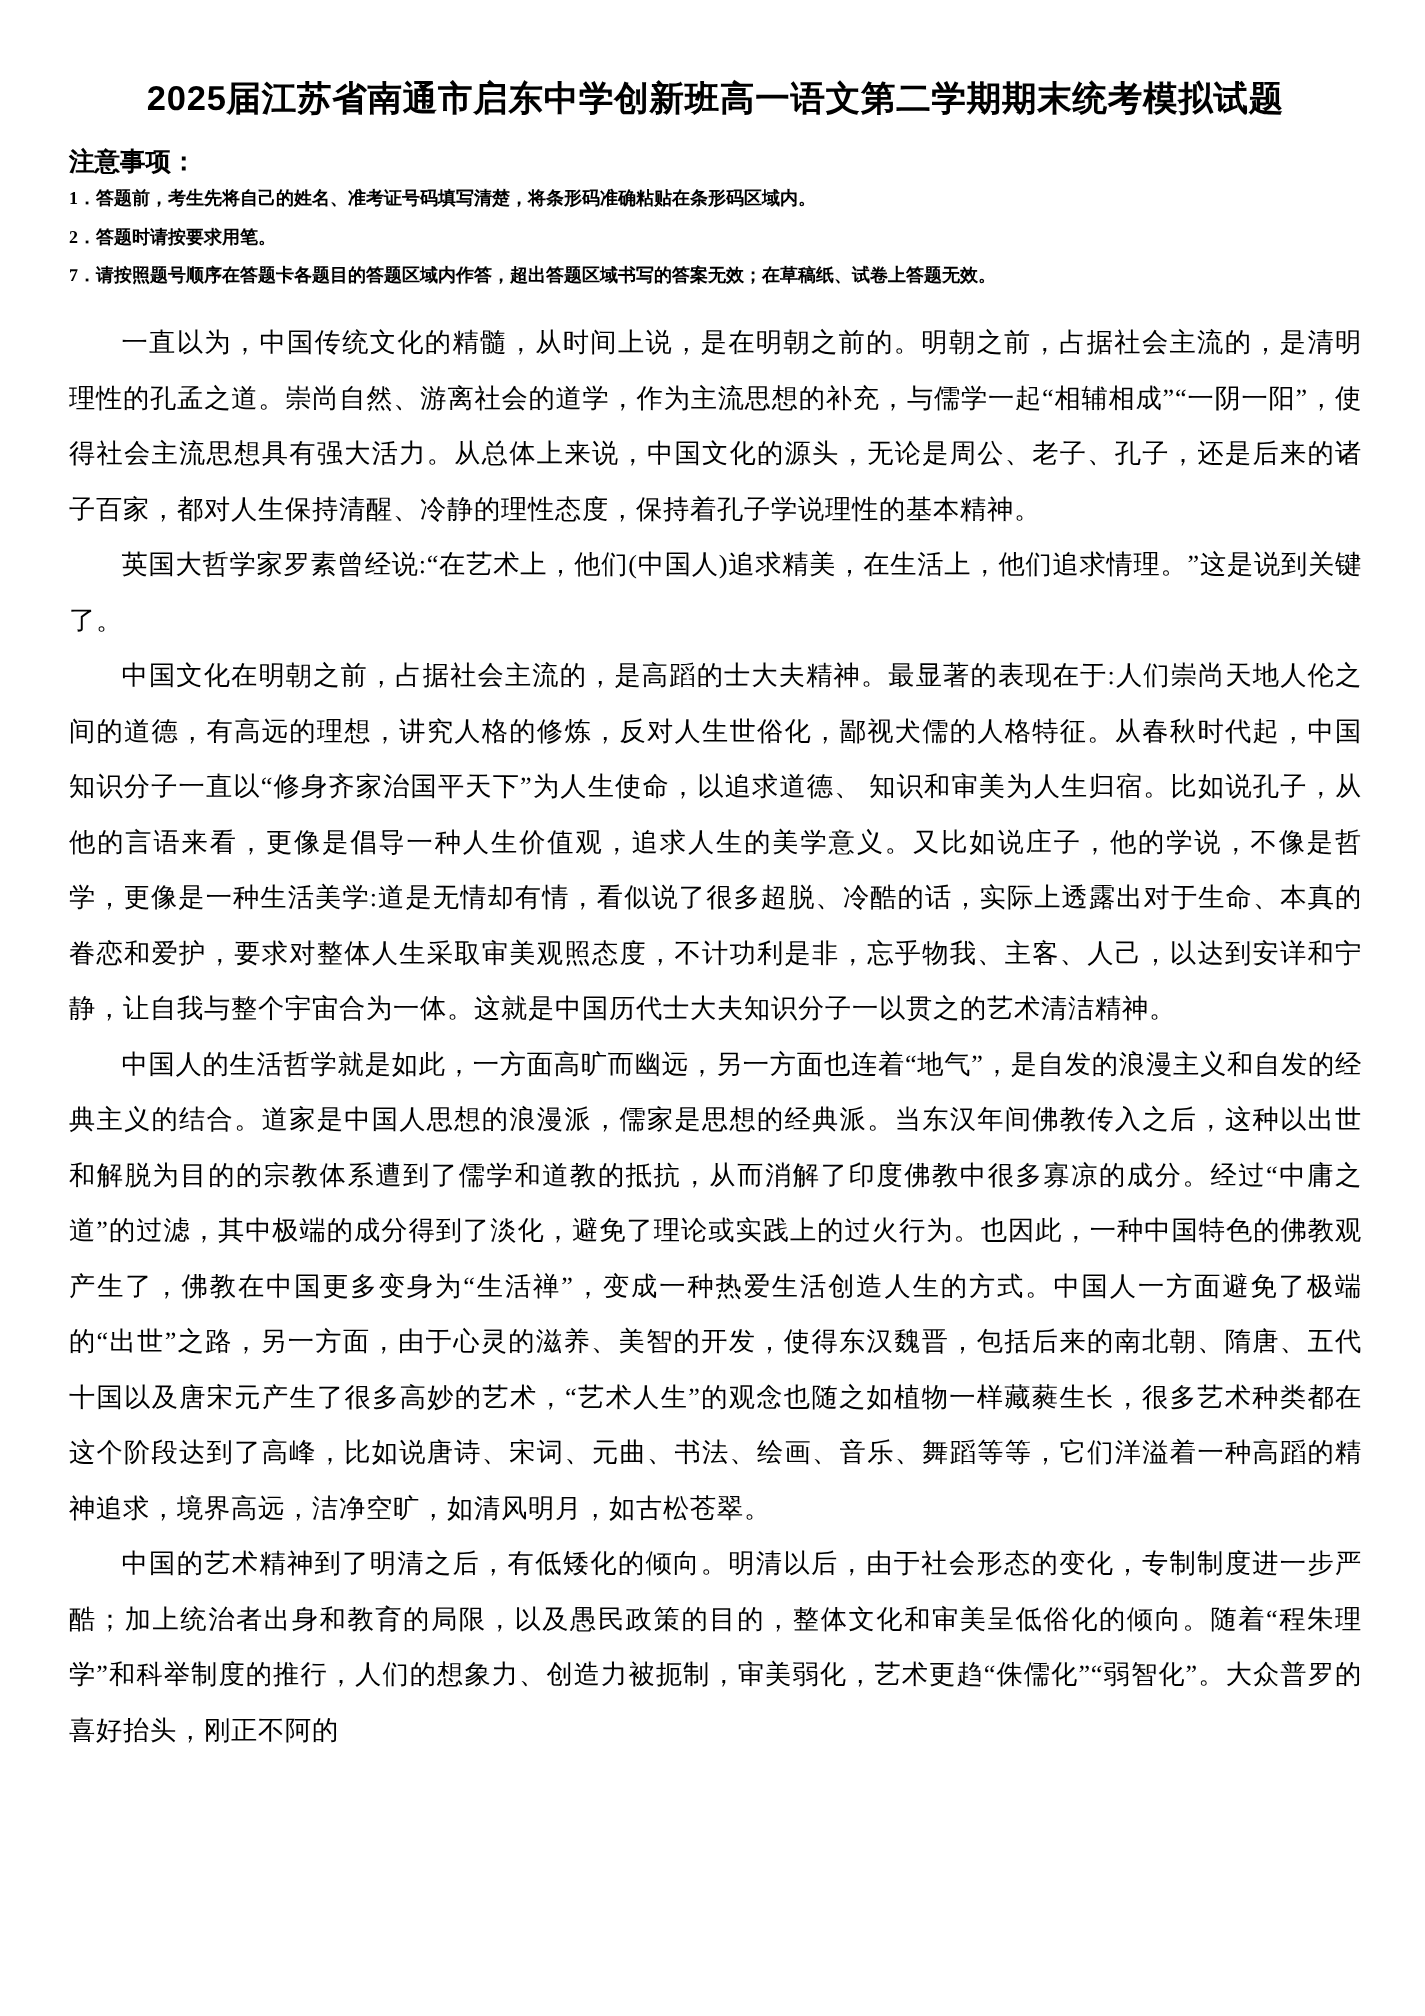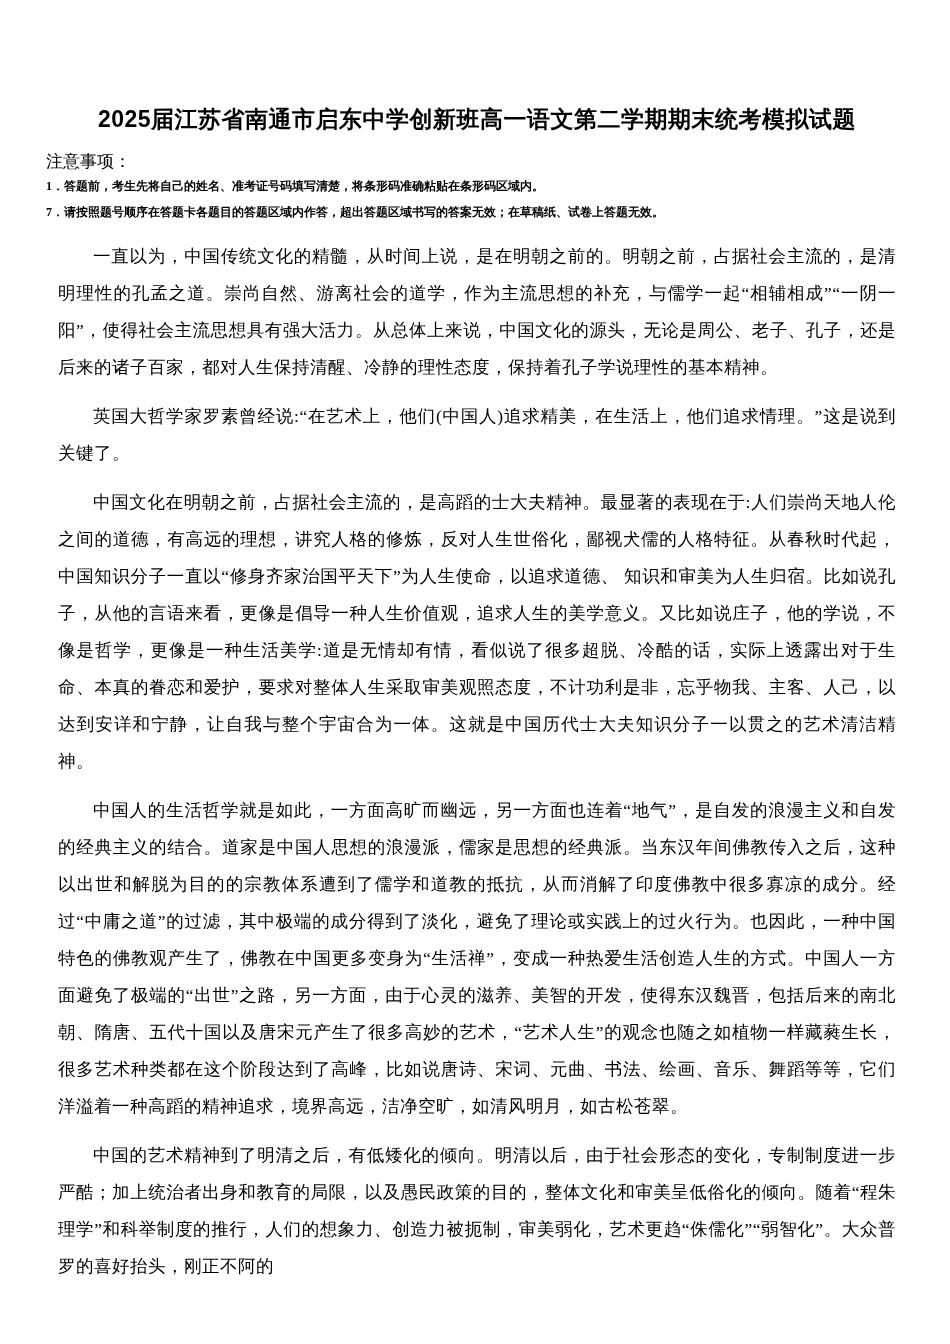--- a/index.html
+++ b/index.html
@@ -11,33 +11,33 @@
   body {
     width: 950px;
     height: 1344px;
     overflow: hidden;
     font-family: "Liberation Serif", serif;
   }
   .page {
     box-sizing: border-box;
     width: 950px;
     height: 1344px;
-    padding: 104px 42px 0 46px;
+    padding: 50px 42px 0 46px;
   }
   .exam-title {
     font-family: "Liberation Sans", sans-serif;
     font-weight: bold;
     font-size: 23px;
     line-height: 30px;
     text-align: center;
     margin: 0 0 15px 0;
     letter-spacing: 0.5px;
   }
   .notice-heading {
-    font-weight: normal;
+    font-weight: bold;
     font-size: 17px;
     line-height: 25px;
   }
   .notice-item {
     font-weight: bold;
     font-size: 12px;
     line-height: 25.5px;
   }
   .section-heading {
     font-family: "Liberation Sans", sans-serif;
@@ -48,39 +48,40 @@
   }
   .section-intro {
     font-size: 17px;
     line-height: 25px;
     margin-top: 1px;
   }
   .passage {
     margin-top: 13px;
   }
   .passage p {
-    margin: 12px;
+    margin: 0;
     font-size: 17.5px;
     line-height: 37px;
     text-indent: 2em;
     text-align: justify;
     text-justify: inter-character;
     letter-spacing: 0.5px;
   }
 </style>
 </head>
 <body>
 
 <div class="page">
 
   <h1 class="exam-title">2025届江苏省南通市启东中学创新班高一语文第二学期期末统考模拟试题</h1>
 
   <div class="notice">
     <div class="notice-heading">注意事项：</div>
     <div class="notice-item">1．答题前，考生先将自己的姓名、准考证号码填写清楚，将条形码准确粘贴在条形码区域内。</div>
+    <div class="notice-item">2．答题时请按要求用笔。</div>
     <div class="notice-item">7．请按照题号顺序在答题卡各题目的答题区域内作答，超出答题区域书写的答案无效；在草稿纸、试卷上答题无效。</div>
   </div>
 
 
 
   <div class="passage">
     <p>一直以为，中国传统文化的精髓，从时间上说，是在明朝之前的。明朝之前，占据社会主流的，是清明理性的孔孟之道。崇尚自然、游离社会的道学，作为主流思想的补充，与儒学一起“相辅相成”“一阴一阳”，使得社会主流思想具有强大活力。从总体上来说，中国文化的源头，无论是周公、老子、孔子，还是后来的诸子百家，都对人生保持清醒、冷静的理性态度，保持着孔子学说理性的基本精神。</p>
     <p>英国大哲学家罗素曾经说:“在艺术上，他们(中国人)追求精美，在生活上，他们追求情理。”这是说到关键了。</p>
     <p>中国文化在明朝之前，占据社会主流的，是高蹈的士大夫精神。最显著的表现在于:人们崇尚天地人伦之间的道德，有高远的理想，讲究人格的修炼，反对人生世俗化，鄙视犬儒的人格特征。从春秋时代起，中国知识分子一直以“修身齐家治国平天下”为人生使命，以追求道德、 知识和审美为人生归宿。比如说孔子，从他的言语来看，更像是倡导一种人生价值观，追求人生的美学意义。又比如说庄子，他的学说，不像是哲学，更像是一种生活美学:道是无情却有情，看似说了很多超脱、冷酷的话，实际上透露出对于生命、本真的眷恋和爱护，要求对整体人生采取审美观照态度，不计功利是非，忘乎物我、主客、人己，以达到安详和宁静，让自我与整个宇宙合为一体。这就是中国历代士大夫知识分子一以贯之的艺术清洁精神。</p>
     <p>中国人的生活哲学就是如此，一方面高旷而幽远，另一方面也连着“地气”，是自发的浪漫主义和自发的经典主义的结合。道家是中国人思想的浪漫派，儒家是思想的经典派。当东汉年间佛教传入之后，这种以出世和解脱为目的的宗教体系遭到了儒学和道教的抵抗，从而消解了印度佛教中很多寡凉的成分。经过“中庸之道”的过滤，其中极端的成分得到了淡化，避免了理论或实践上的过火行为。也因此，一种中国特色的佛教观产生了，佛教在中国更多变身为“生活禅”，变成一种热爱生活创造人生的方式。中国人一方面避免了极端的“出世”之路，另一方面，由于心灵的滋养、美智的开发，使得东汉魏晋，包括后来的南北朝、隋唐、五代十国以及唐宋元产生了很多高妙的艺术，“艺术人生”的观念也随之如植物一样藏蕤生长，很多艺术种类都在这个阶段达到了高峰，比如说唐诗、宋词、元曲、书法、绘画、音乐、舞蹈等等，它们洋溢着一种高蹈的精神追求，境界高远，洁净空旷，如清风明月，如古松苍翠。</p>

